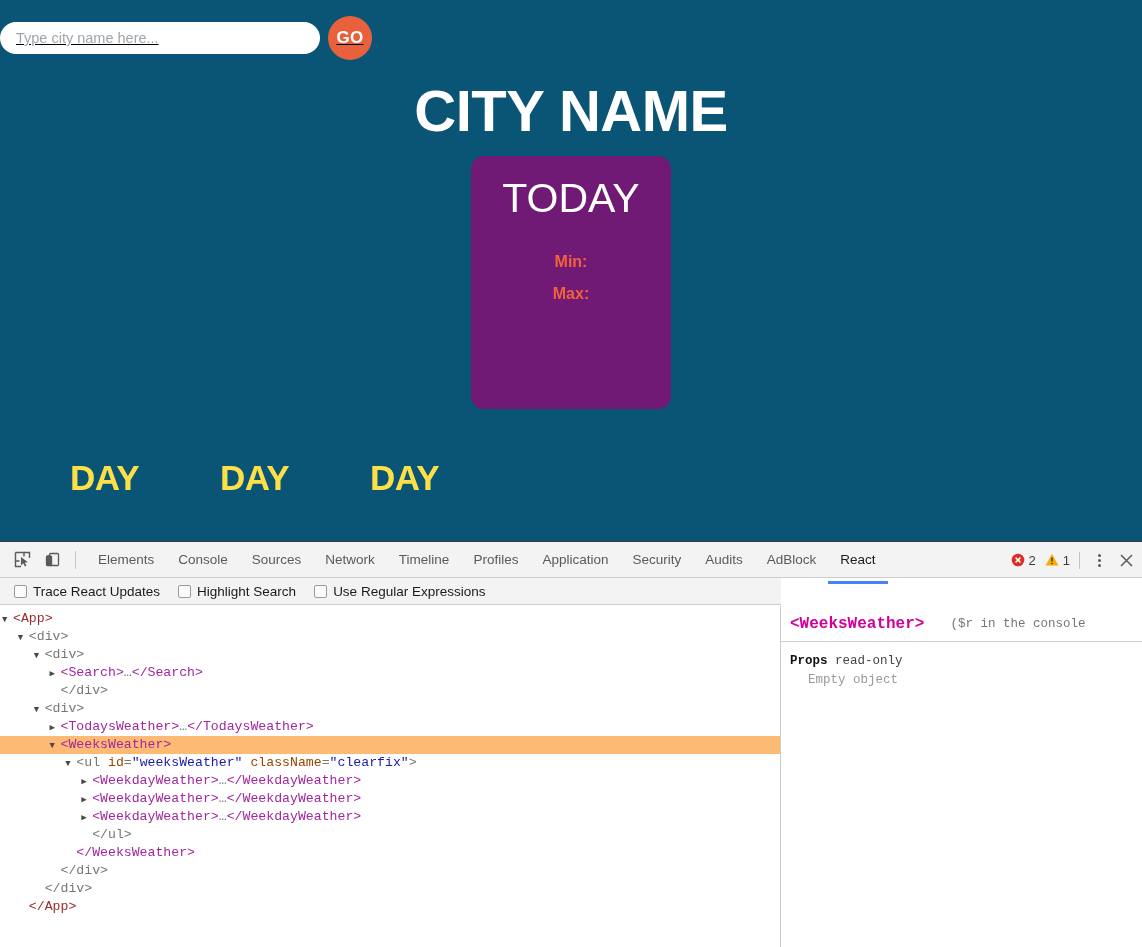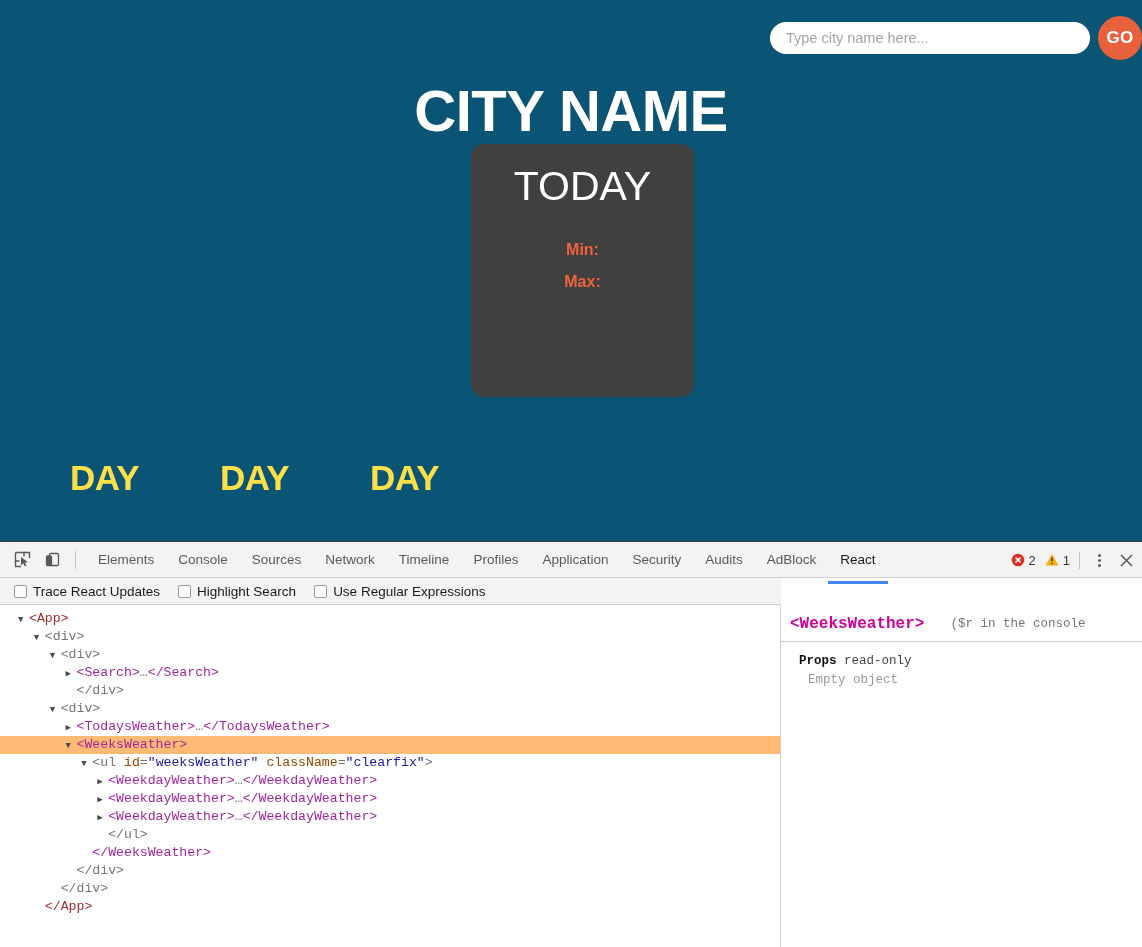--- a/index.html
+++ b/index.html
@@ -15,21 +15,21 @@
   #app-viewport {
     position: absolute; left: 0; top: 0;
     width: 1142px; height: 541px;
     background: #0a5475;
     overflow: hidden;
   }
 
   .search-row {
     position: absolute; left: 0; top: 16px;
     width: 1142px;
-    display: flex; justify-content: flex-end; align-items: center;
+    display: flex; justify-content: flex-start; align-items: center; text-decoration: underline;
   }
   .search-input {
     width: 320px; height: 32px;
     border: none; outline: none;
     border-radius: 16px;
     background: #ffffff;
     padding: 0 16px;
     font-size: 14.5px;
     font-family: "Liberation Sans", sans-serif;
     color: #2b3a43;
@@ -54,23 +54,23 @@
     width: 1142px; text-align: center;
     color: #ffffff;
     font-size: 58px;
     font-weight: bold;
     letter-spacing: -0.5px;
     line-height: 62px;
     margin: 0;
   }
 
   .today-card {
-    position: absolute; left: 471px; top: 144px;
-    width: 223px; height: 253px;
-    background: #404040;
+    position: absolute; left: 471px; top: 156px;
+    width: 200px; height: 253px;
+    background: #701a75;
     border-radius: 13px;
   }
   .today-title {
     margin: 0; padding-top: 18px;
     text-align: center;
     color: #ffffff;
     font-size: 41px;
     font-weight: 300;
     letter-spacing: 0px;
     line-height: 48px;
@@ -206,21 +206,21 @@
     padding-top: 4px;
     font-family: "Liberation Mono", monospace;
     font-size: 13.2px;
     line-height: 18px;
   }
   .tree-row {
     position: relative;
     white-space: pre;
     height: 18px;
     cursor: pointer;
-    padding-left: 18px;
+    padding-left: 2px;
   }
   .tree-row.selected { background: #fdba74; }
   .arrow {
     display: inline-block;
     width: 11px;
     color: #4a4a4a;
     font-size: 9px;
   }
   .tag-html { color: #767676; }
   .tag-comp { color: #a0279e; }
@@ -251,21 +251,21 @@
     color: #767676;
     font-size: 12.5px;
     margin-left: 26px;
   }
   .props-body {
     padding: 10px 0 0 9px;
     font-family: "Liberation Mono", monospace;
     font-size: 12.5px;
     line-height: 19px;
   }
-  .props-label { color: #111111; font-weight: bold; margin-left: 9px; }
+  .props-label { color: #111111; font-weight: bold; }
   .props-ro { color: #444444; font-weight: normal; }
   .props-empty { color: #999999; padding-left: 18px; display: block; }
 </style>
 </head>
 <body>
 
 <div id="app-viewport">
 
   <div class="search-row">
     <input class="search-input" type="text" placeholder="Type city name here..." style="">

